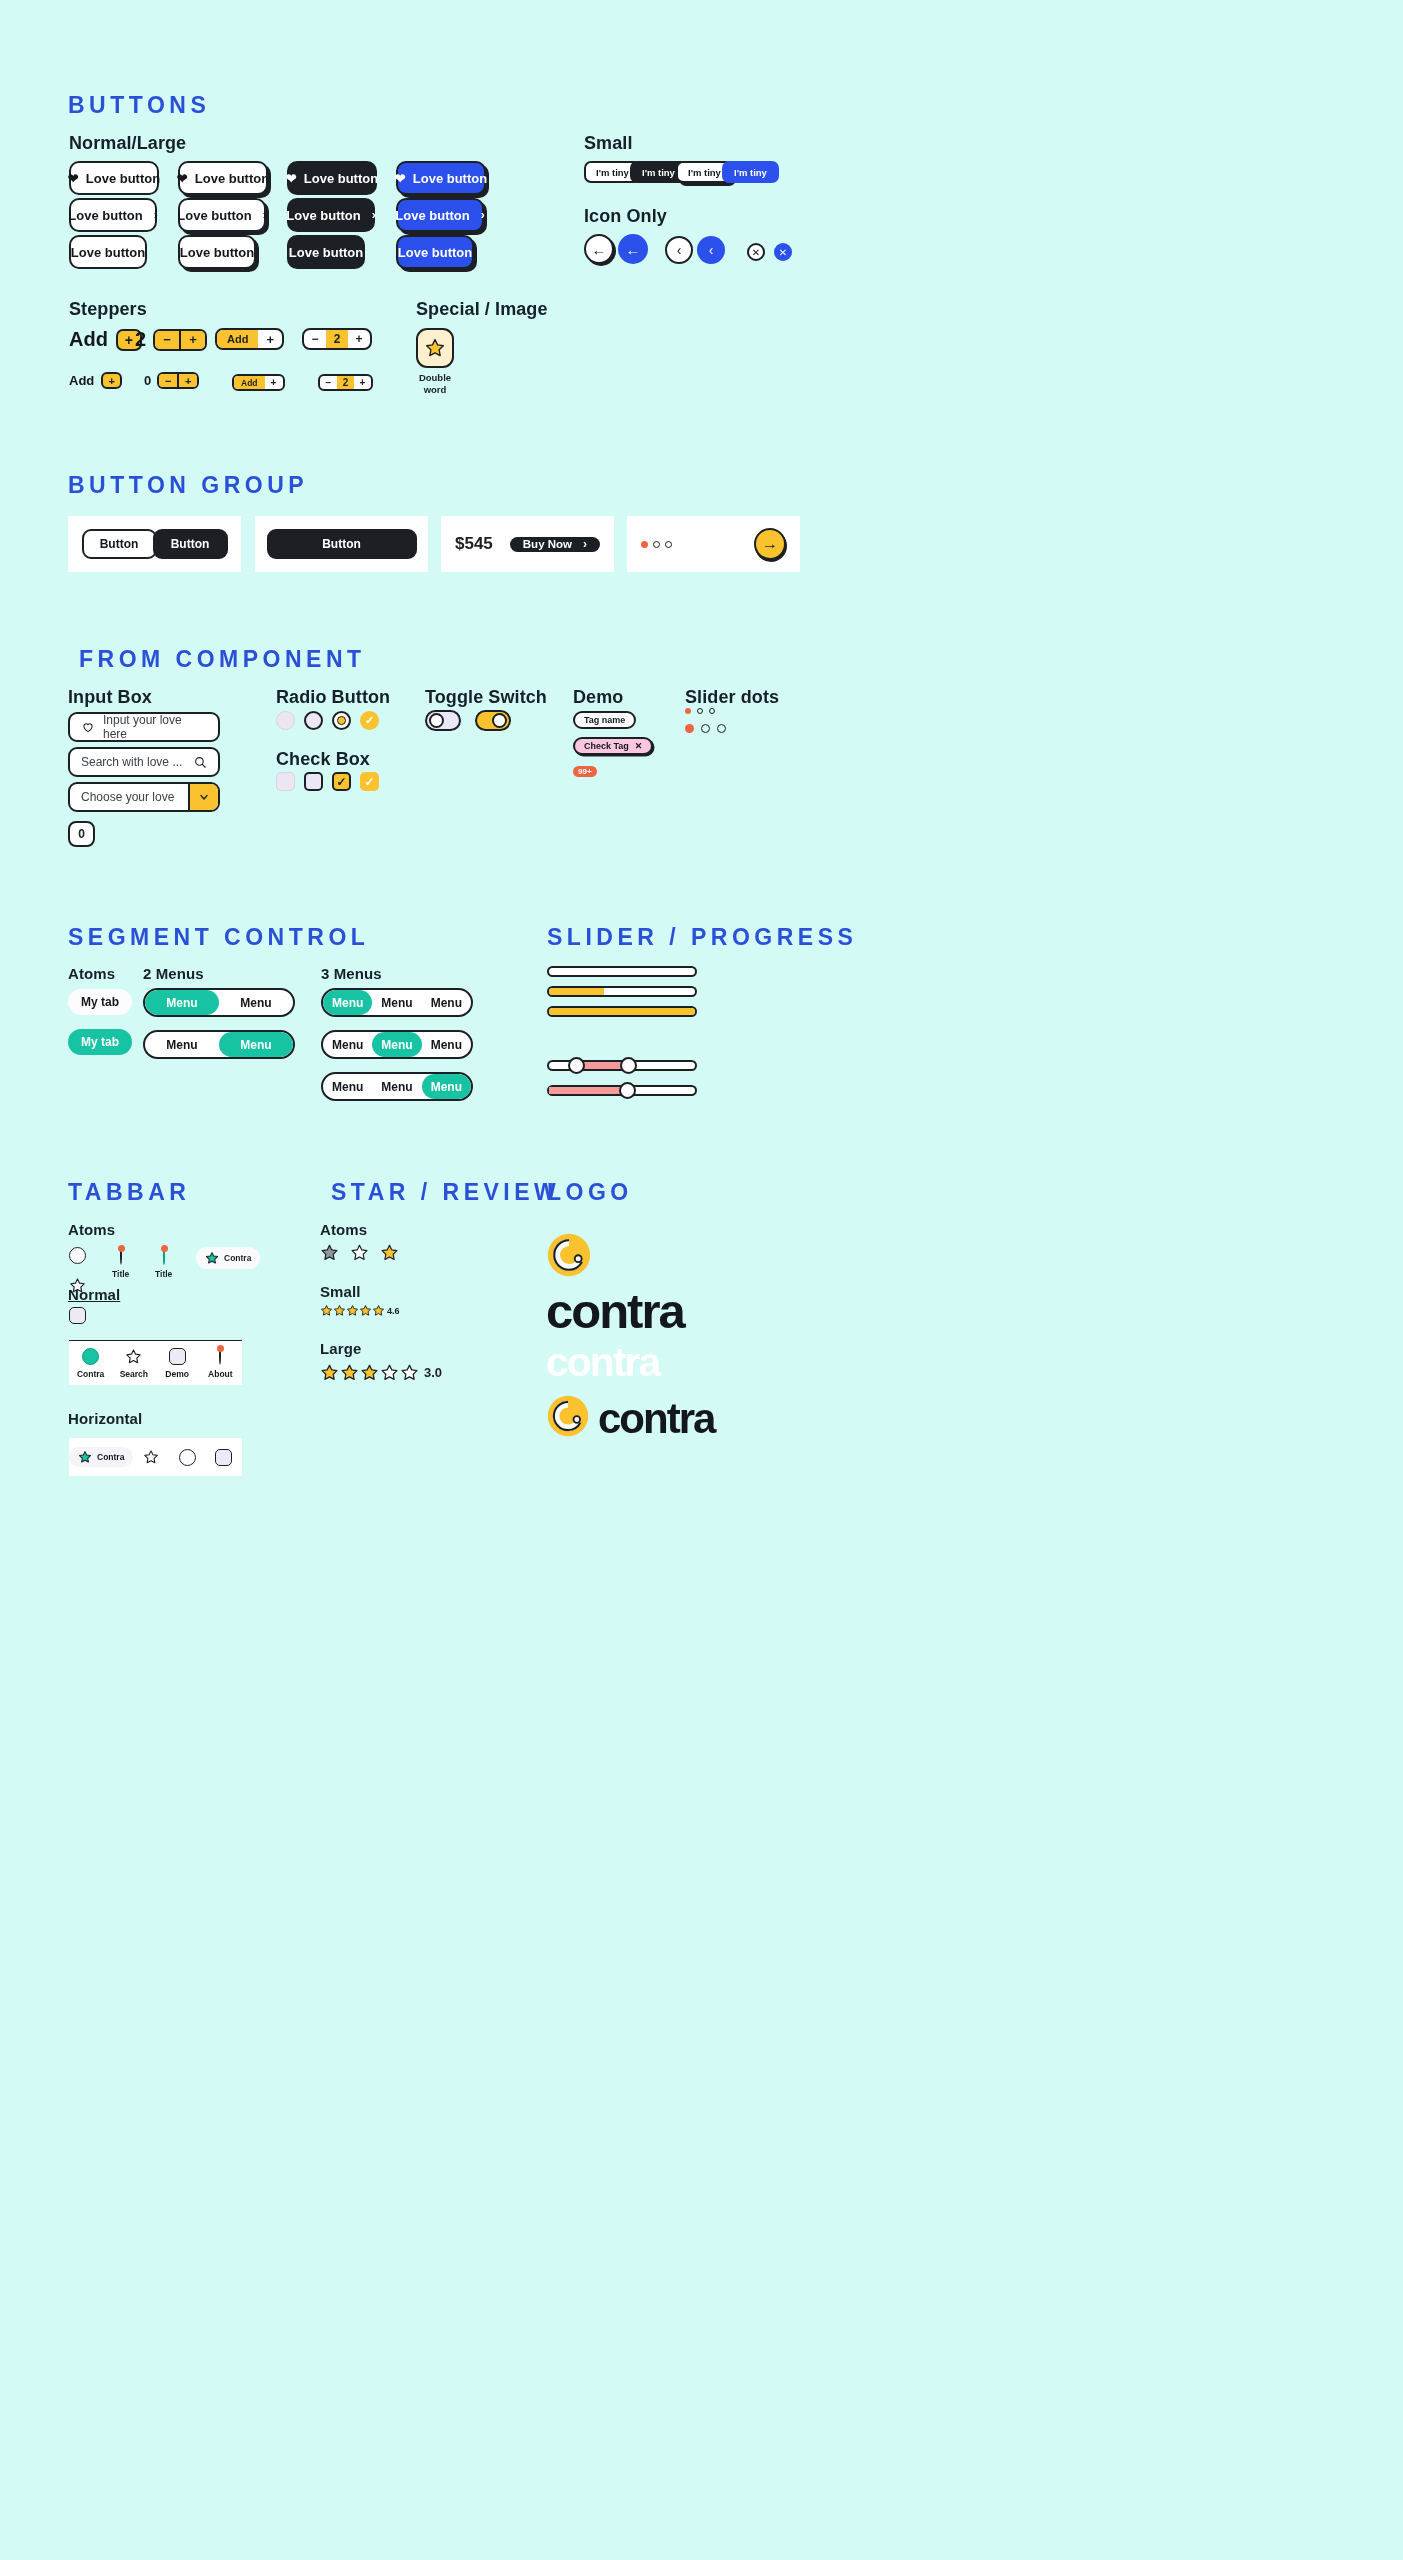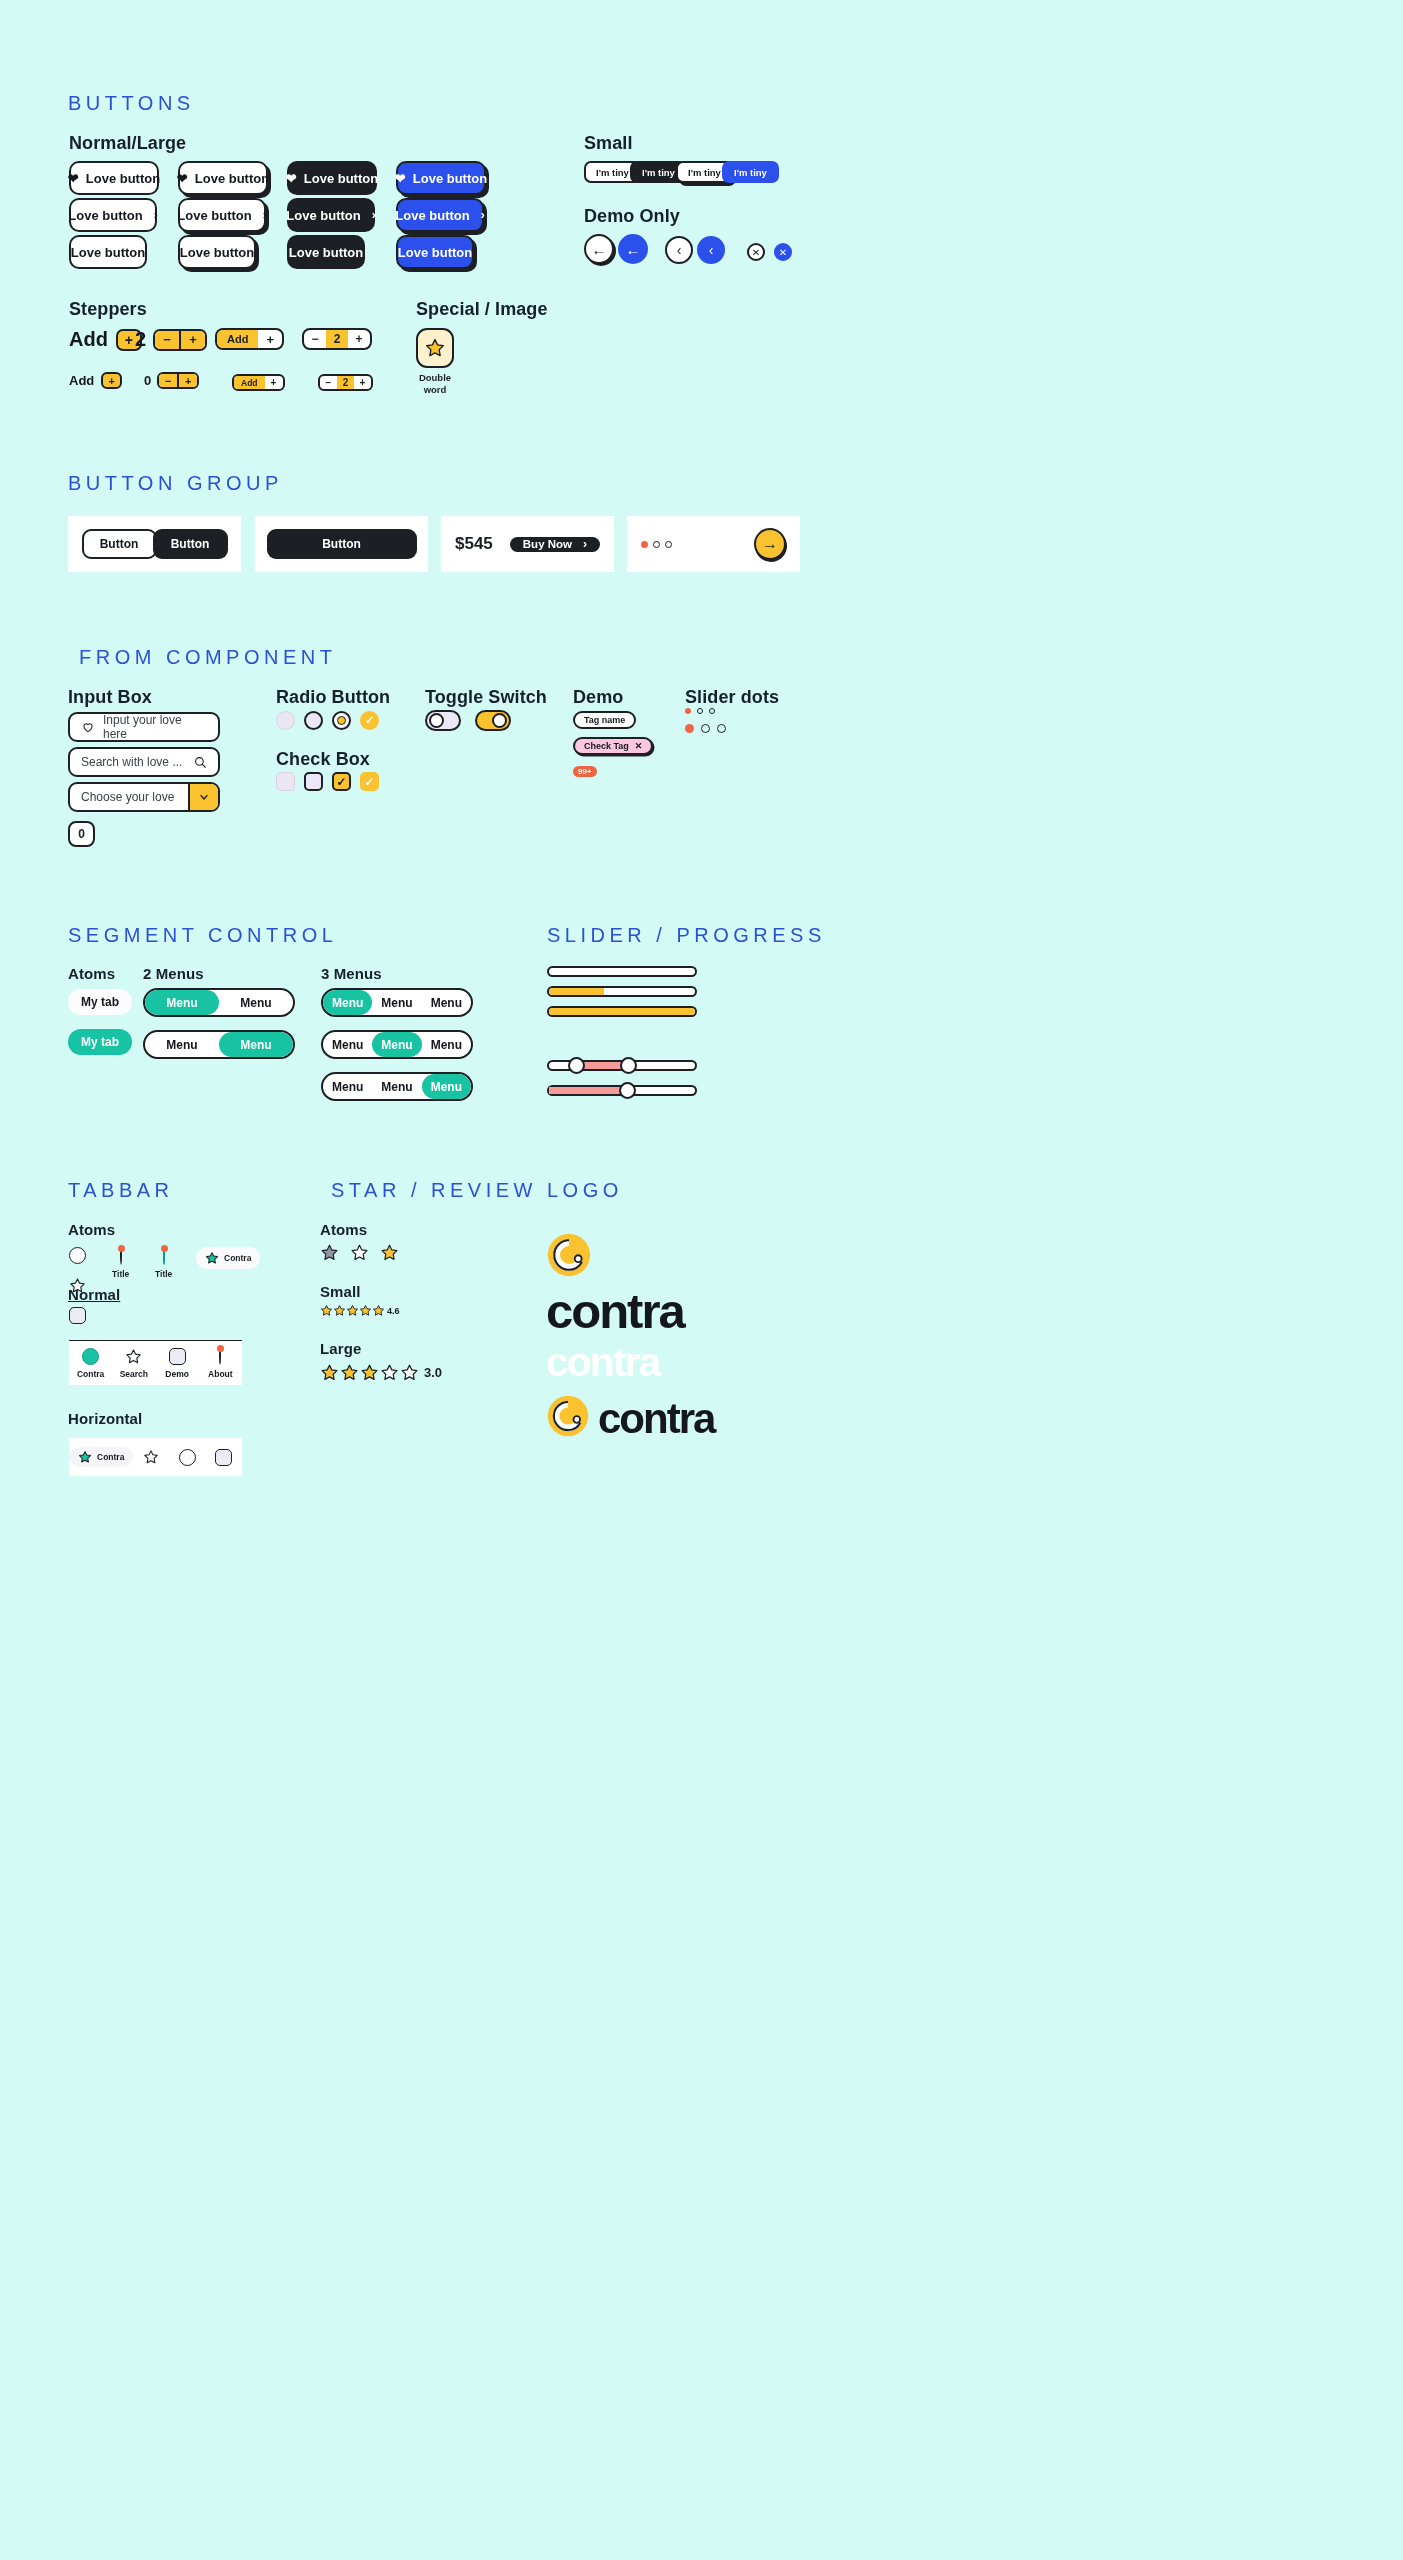--- a/index.html
+++ b/index.html
@@ -9,21 +9,21 @@
     font-family: "Liberation Sans", sans-serif;
     color: #1c2024;
     position: relative;
     overflow: hidden;
   }
   .page { position: relative; width: 1403px; height: 2560px; }
 
   
   .sect-title {
     position: absolute;
-    font-size: 20px; font-weight: normal;
+    font-size: 23px; font-weight: bold;
     letter-spacing: 4.5px;
     color: #2b50d8;
   }
   .sub-title {
     position: absolute;
     font-size: 18px; font-weight: bold; color: #16202b;
     letter-spacing: .1px;
   }
 
   
@@ -260,21 +260,21 @@
   <div class="btn sm dark noborder" style="position:absolute; left:630px; top:161px;">
     <span>I'm tiny</span>
   </div>
   <div class="btn sm shadow" style="position:absolute; left:676px; top:161px;">
     <span>I'm tiny</span>
   </div>
   <div class="btn sm blue noborder" style="position:absolute; left:722px; top:161px;">
     <span>I'm tiny</span>
   </div>
 
-  <div class="sub-title" style="left:584px; top:206px;">Demo Only</div>
+  <div class="sub-title" style="left:584px; top:206px;">Icon Only</div>
   <div class="ic b30 shadow" style="position:absolute; left:584px; top:234px;">
     <span>←</span>
   </div>
   <div class="ic b30 blue noborder" style="position:absolute; left:618px; top:234px;">
     <span>←</span>
   </div>
   <div class="ic b28" style="position:absolute; left:665px; top:236px;">
     <span>‹</span>
   </div>
   <div class="ic b28 blue noborder" style="position:absolute; left:697px; top:236px;">

